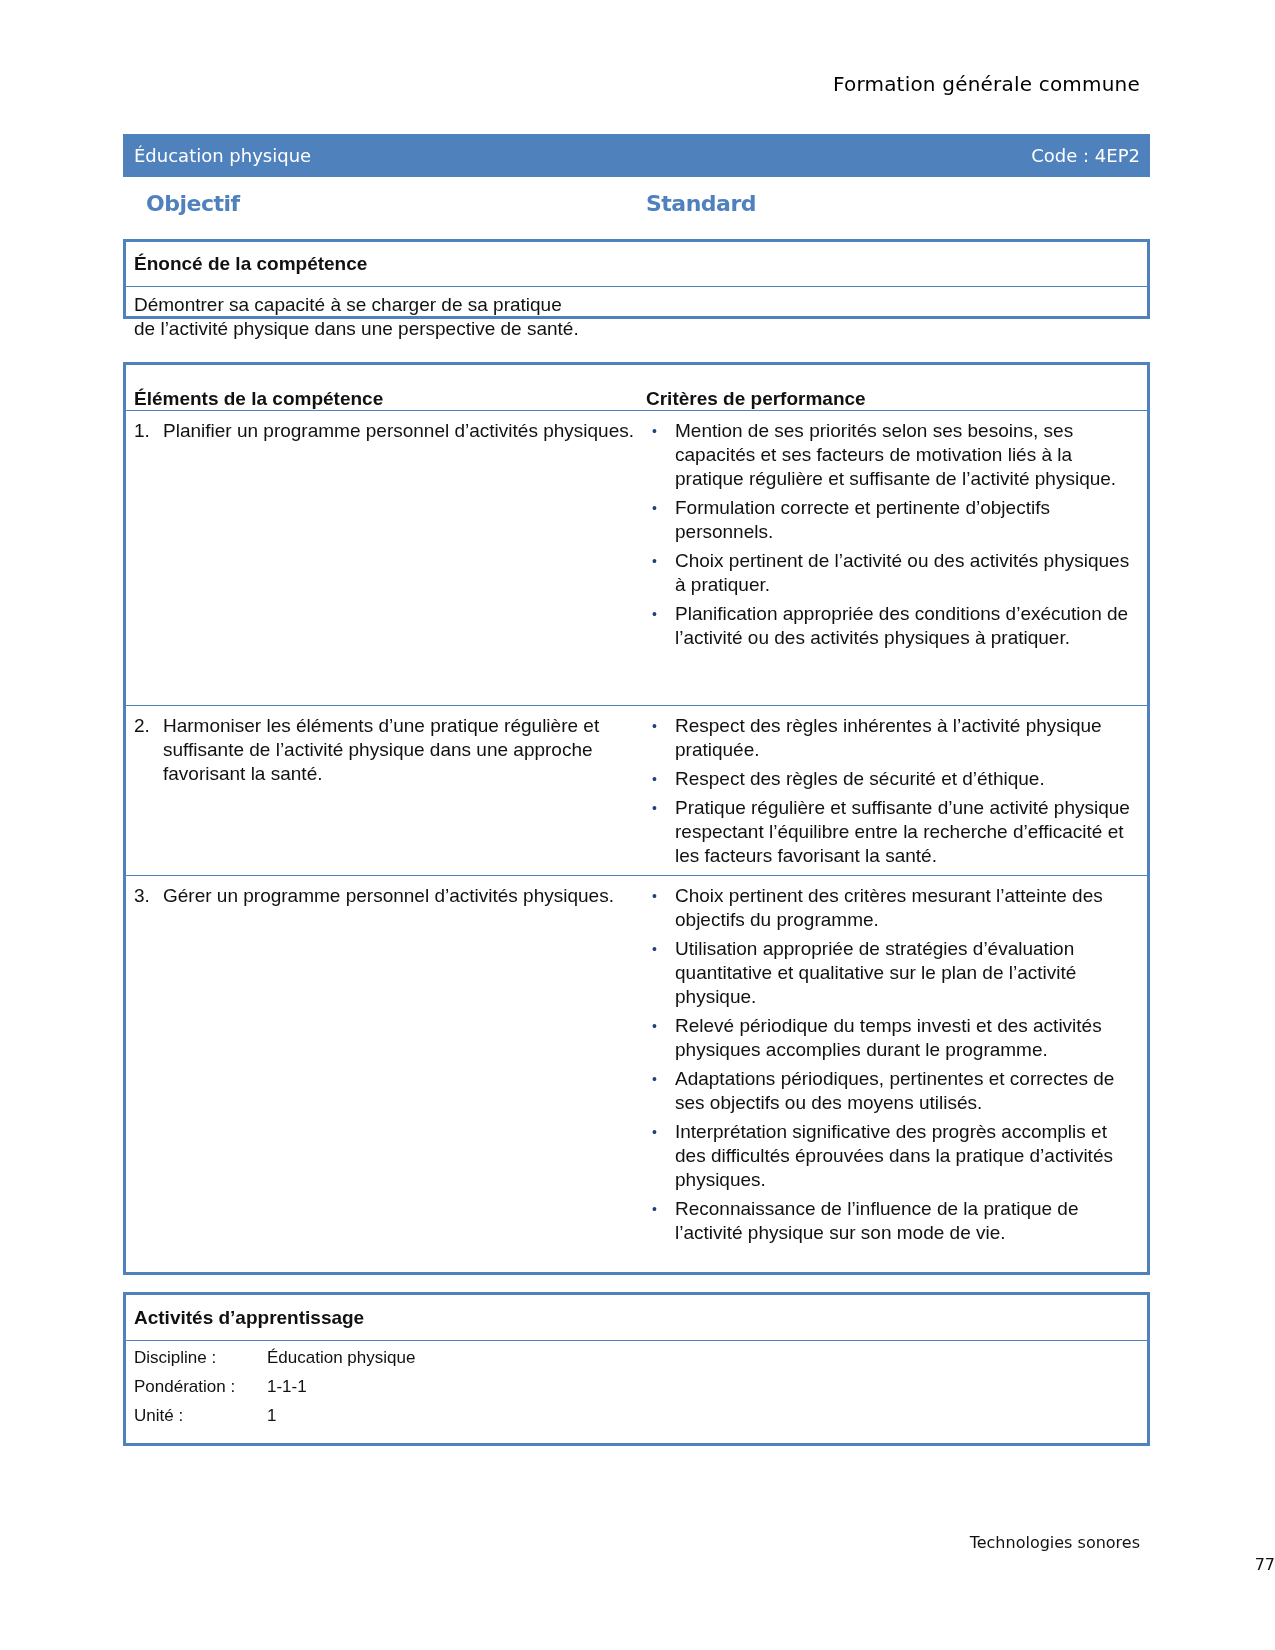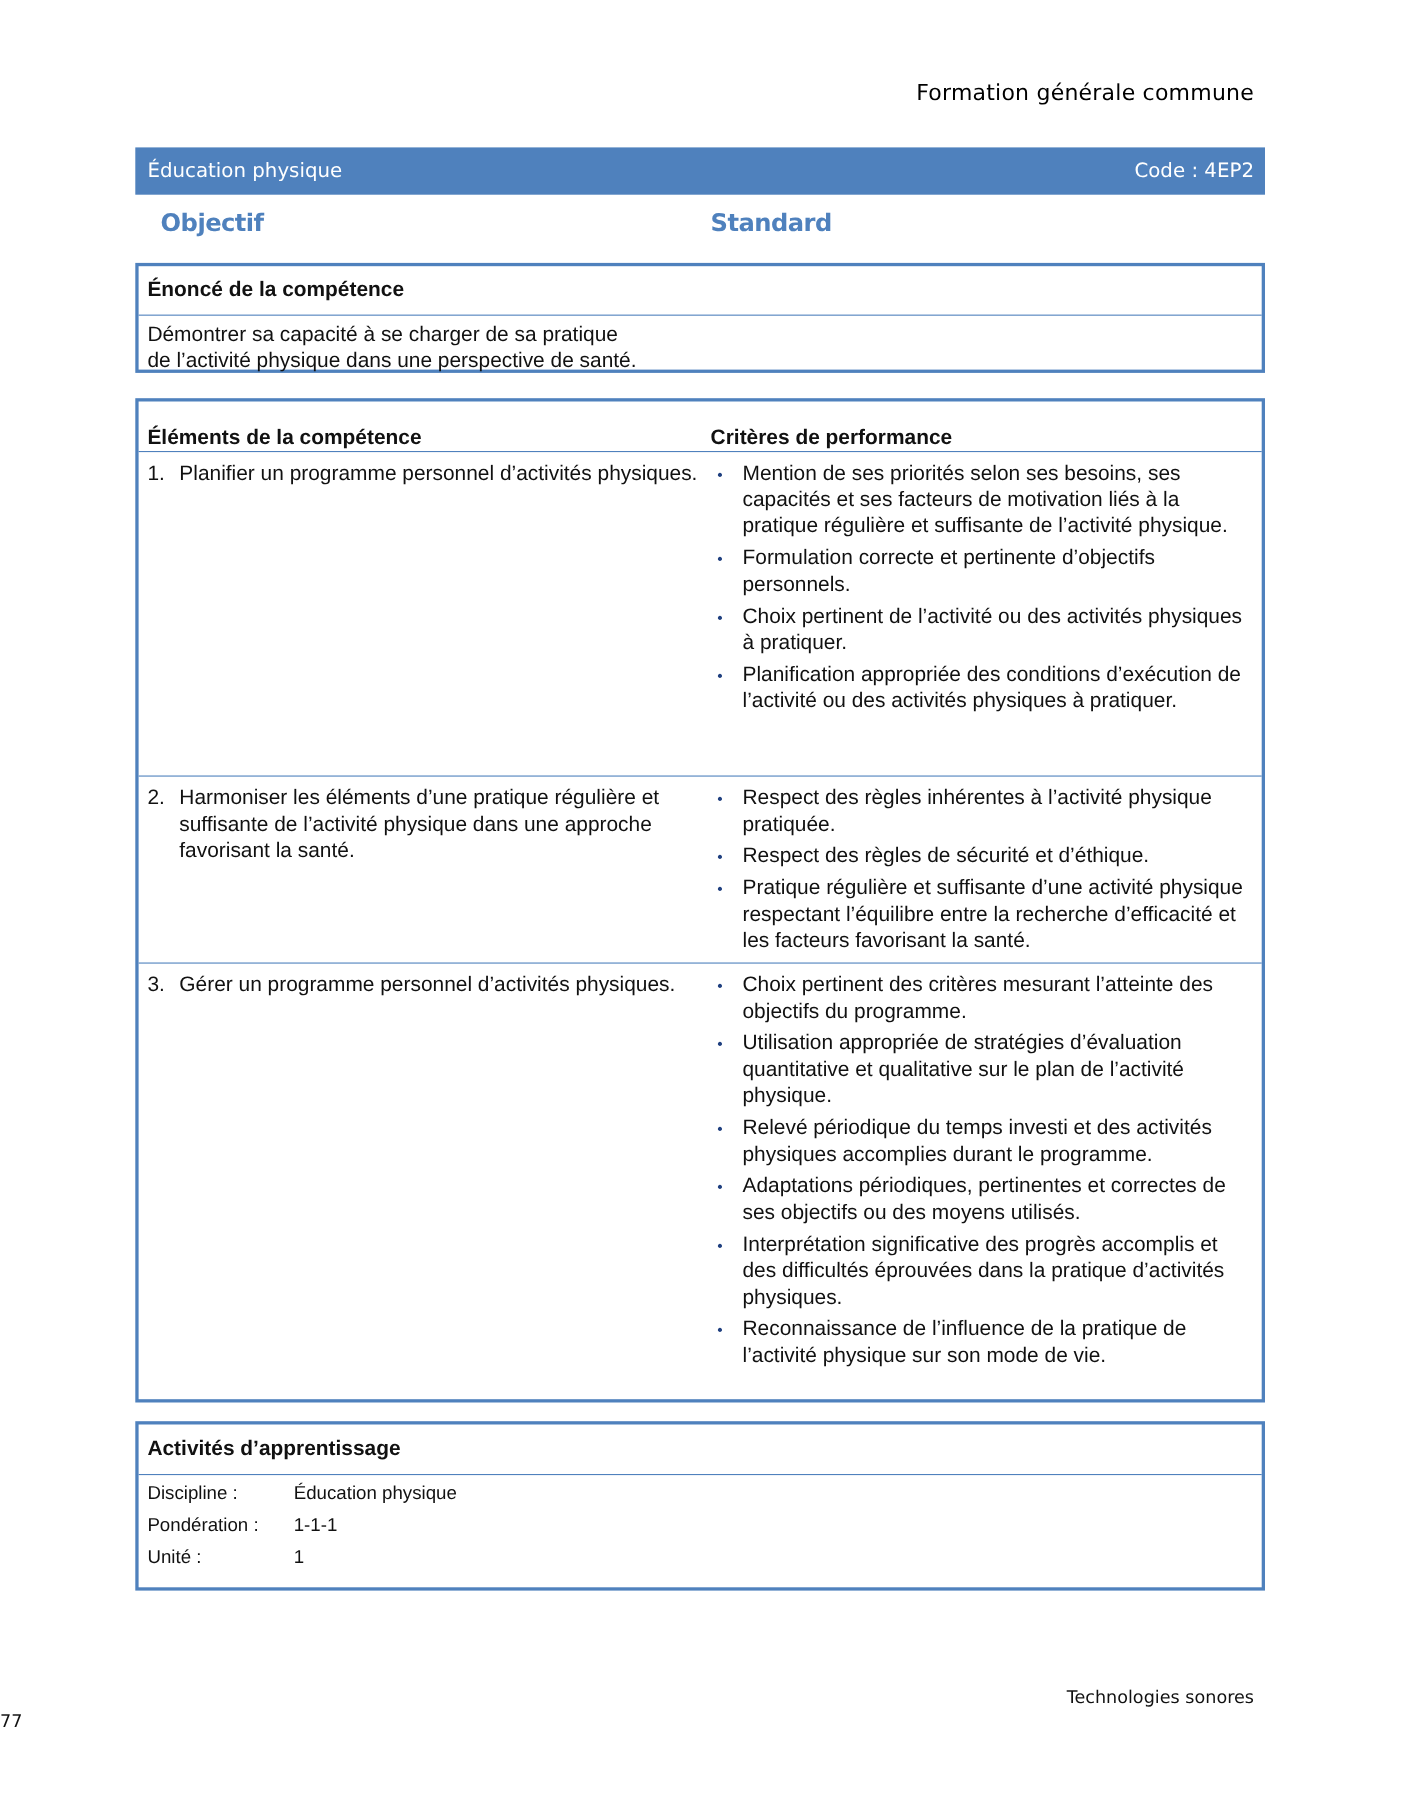--- a/index.html
+++ b/index.html
@@ -3,40 +3,40 @@
 <meta charset="utf-8">
 <style>
   html, body { margin:0; padding:0; background:#ffffff; }
   body { width:1275px; height:1650px; position:relative; font-family:"Liberation Sans", sans-serif; color:#111; overflow:hidden; }
   .abs { position:absolute; }
   .top-header { right:135px; top:72px; font-family:"DejaVu Sans", sans-serif; font-size:20px; color:#000000; letter-spacing:0.2px; }
   .title-bar { left:123px; top:134px; width:1027px; height:43px; background:#4f81bd; color:#fff; font-family:"DejaVu Sans", sans-serif; font-size:18px; display:flex; align-items:center; justify-content:space-between; box-sizing:border-box; padding:0 10px 0 11px; }
   .section-label { top:191px; font-family:"DejaVu Sans", sans-serif; font-weight:bold; font-size:22px; color:#4f81bd; letter-spacing:-0.5px; }
   .box { left:123px; width:1027px; box-sizing:border-box; border:3px solid #4f81bd; }
   .box-head { font-weight:bold; font-size:19px; padding:0 8px; display:flex; align-items:center; border-bottom:1.5px solid #4f81bd; box-sizing:border-box; }
-  .enonce-box { top:239px; height:100px; }
+  .enonce-box { top:239px; height:80px; }
   .enonce-box .box-head { height:45px; }
   .enonce-text { padding:6px 20px 0 8px; font-size:19px; line-height:24px; }
   .elements-box { top:362px; height:913px; }
   .elements-box .box-head { height:46px; }
   .col2 { position:absolute; left:520px; }
   .row { display:flex; border-bottom:1.5px solid #4f81bd; box-sizing:border-box; }
   .row:last-child { border-bottom:none; }
   .row-left { width:520px; box-sizing:border-box; padding:8px 8px 0 8px; font-size:19px; line-height:24px; display:flex; }
   .row-num { width:29px; flex:none; }
   .row-right { flex:1; padding:8px 6px 0 0; box-sizing:border-box; }
   .crit { display:flex; font-size:19px; line-height:24px; margin-bottom:5px; }
   .bullet { width:29px; flex:none; padding-left:6px; box-sizing:border-box; color:#1f3f7f; font-size:14px; line-height:24px; }
   .activites-box { top:1292px; height:154px; }
   .activites-box .box-head { height:46px; }
   .act-list { padding:2px 23px 0 8px; font-family:Liberation Sans, sans-serif; font-size:17px; line-height:29px; }
   .act-row { display:flex; }
   .act-label { width:133px; flex:none; }
   .footer-right { right:135px; top:1533px; font-family:"DejaVu Sans", sans-serif; font-size:16px; }
-  .page-num { left:0; width:1275px; text-align:left; top:1555px; font-family:"DejaVu Sans", sans-serif; font-size:16px; }
+  .page-num { left:0; width:1275px; text-align:right; top:1555px; font-family:"DejaVu Sans", sans-serif; font-size:16px; }
 </style>
 </head>
 <body>
 
 <div class="abs top-header">Formation générale commune</div>
 
 <div class="abs title-bar">
   <span>Éducation physique</span>
   <span>Code : 4EP2</span>
 </div>

